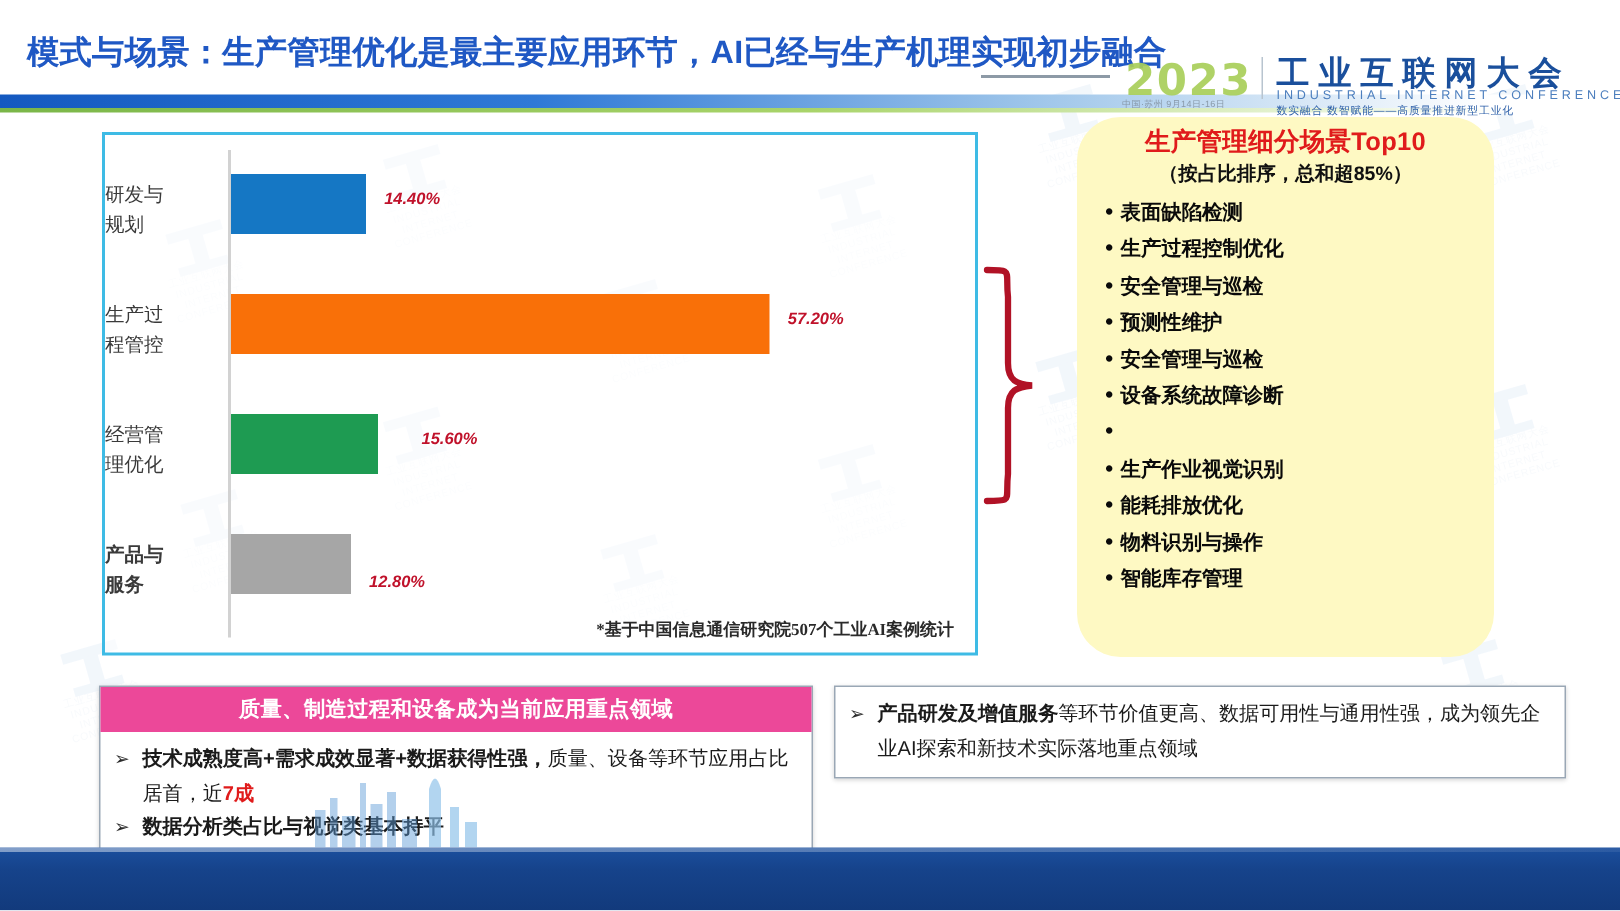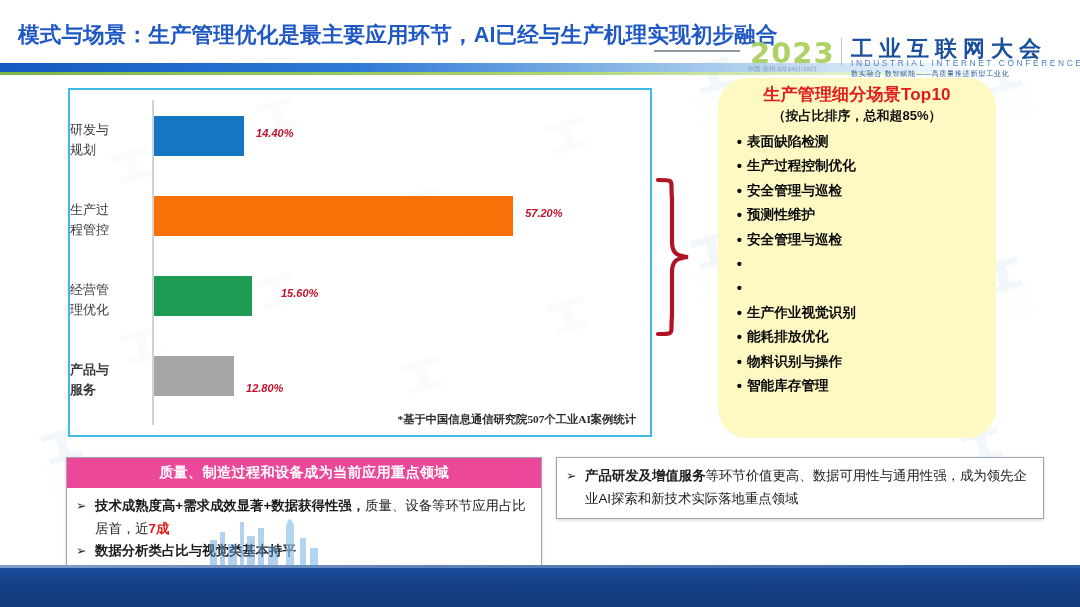--- a/index.html
+++ b/index.html
@@ -332,20 +332,21 @@
         <li>
           <span class="dot">•</span>
           <span>预测性维护</span>
         </li>
         <li>
           <span class="dot">•</span>
           <span>安全管理与巡检</span>
         </li>
         <li>
           <span class="dot">•</span>
+          <span>设备系统故障诊断</span>
         </li>
         <li>
           <span class="dot">•</span>
         </li>
         <li>
           <span class="dot">•</span>
           <span>生产作业视觉识别</span>
         </li>
         <li>
           <span class="dot">•</span>

